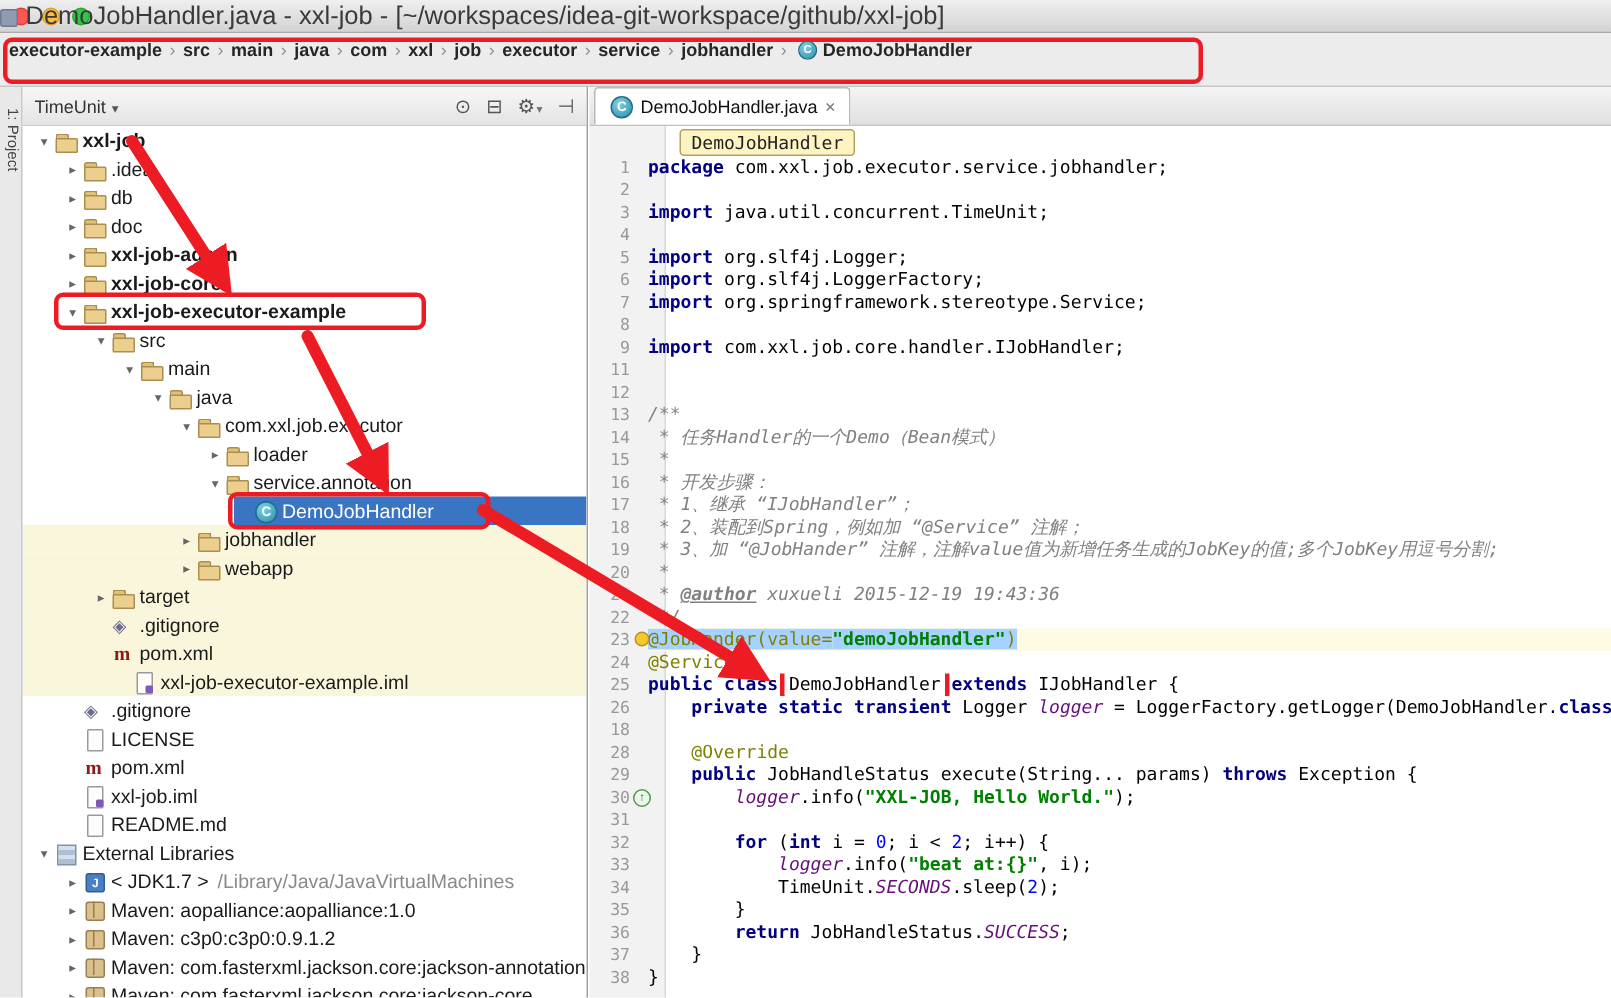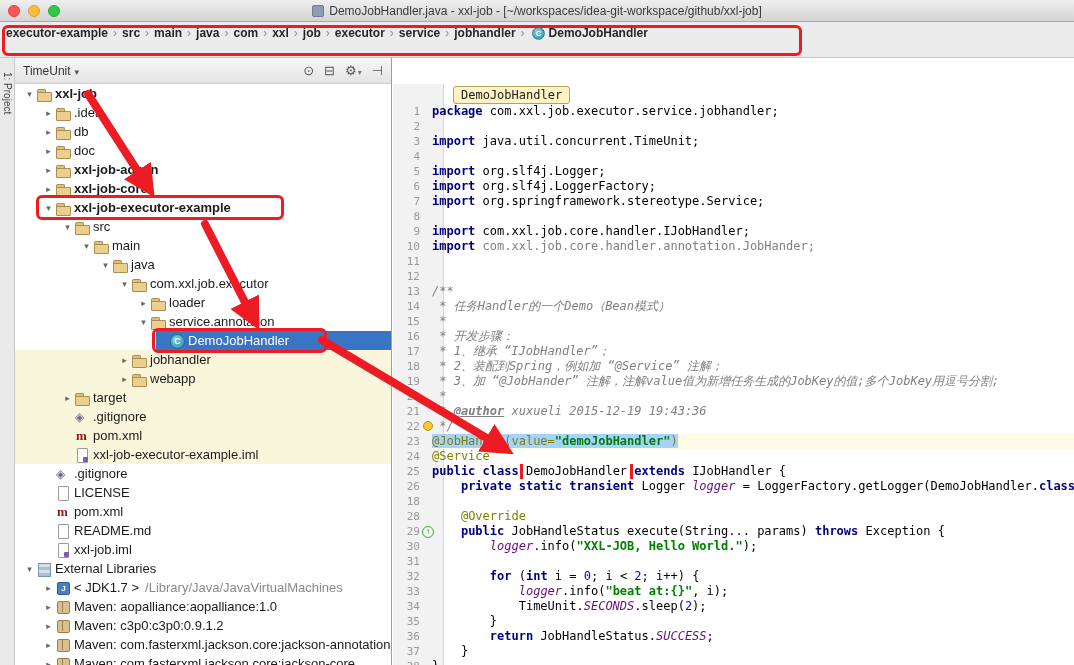--- a/index.html
+++ b/index.html
@@ -5,21 +5,21 @@
   *{box-sizing:border-box;margin:0;padding:0}
   html,body{width:1074px;height:665px}
   body{position:relative;overflow:hidden;background:#fff;font-family:"Liberation Sans",sans-serif;-webkit-font-smoothing:antialiased}
 
   
   .titlebar{position:absolute;left:0;top:0;width:100%;height:22px;background:linear-gradient(#efefef,#d3d3d3);border-bottom:1px solid #a9a9a9;display:flex;align-items:center;z-index:10}
   .tl{width:12px;height:12px;border-radius:50%;margin-left:8px;flex:none}
   .t-red{background:#fc5753;border:1px solid #df3e38}
   .t-yellow{background:#fdbc40;border:1px solid #de9f34}
   .t-green{background:#33c748;border:1px solid #27aa35}
-  .title-wrap{position:absolute;left:0;right:0;text-align:center;font-size:12px;color:#3a3a3a;white-space:nowrap}
+  .title-wrap{position:absolute;left:0;right:0;font-size:17px;color:#3a3a3a;white-space:nowrap}
   .title-ic{display:inline-block;width:12px;height:12px;background:#8f9bb3;border:1px solid #6f7b93;border-radius:2px;vertical-align:-2px;margin-right:5px}
 
   
   .navbar{position:absolute;left:0;top:22px;width:100%;height:36px;background:#ececec;border-bottom:1px solid #c6c6c6;display:flex;align-items:center;padding:0 8px 14px 4px;z-index:10}
   .crumbs{display:flex;align-items:center;font-size:12px;font-weight:bold;color:#262626;white-space:nowrap;overflow:hidden}
   .crumb{padding:1px 2px;display:flex;align-items:center;gap:3px}
   .csep{color:#8e8e8e;font-weight:normal;margin:0 3px;font-size:12px}
   .toolbar{margin-left:auto;display:flex;align-items:center;gap:11px;flex:none;padding-right:4px}
   .tc-chip{display:flex;align-items:center;gap:5px;background:linear-gradient(#ffffff,#e7e7e7);border:1px solid #a8a8a8;border-radius:4px;padding:2px 7px;font-size:12px;color:#222}
   .caret::after{content:"▾";font-size:9px;color:#555}
@@ -314,21 +314,21 @@
           <span class="lbl">.gitignore</span>
         </span>
       </div>
       <div class="row cream" style="padding-left: 46px;">
         <span class="rc">
           <span class="tw"></span>
           <span class="ic ic-m"></span>
           <span class="lbl">pom.xml</span>
         </span>
       </div>
-      <div class="row cream" style="padding-left: 46px;">
+      <div class="row cream" style="padding-left: 60px;">
         <span class="rc">
           <span class="tw"></span>
           <span class="ic ic-iml"></span>
           <span class="lbl">xxl-job-executor-example.iml</span>
         </span>
       </div>
       <div class="row" style="padding-left: 27px;">
         <span class="rc">
           <span class="tw"></span>
           <span class="ic ic-git"></span>
@@ -345,29 +345,29 @@
       <div class="row" style="padding-left: 27px;">
         <span class="rc">
           <span class="tw"></span>
           <span class="ic ic-m"></span>
           <span class="lbl">pom.xml</span>
         </span>
       </div>
       <div class="row" style="padding-left: 27px;">
         <span class="rc">
           <span class="tw"></span>
+          <span class="ic ic-iml"></span>
+          <span class="lbl">xxl-job.iml</span>
+        </span>
+      </div>
+      <div class="row" style="padding-left: 27px;">
+        <span class="rc">
+          <span class="tw"></span>
           <span class="ic ic-file"></span>
           <span class="lbl">README.md</span>
-        </span>
-      </div>
-      <div class="row" style="padding-left: 27px;">
-        <span class="rc">
-          <span class="tw"></span>
-          <span class="ic ic-iml"></span>
-          <span class="lbl">xxl-job.iml</span>
         </span>
       </div>
       <div class="row" style="padding-left: 8px;">
         <span class="rc">
           <span class="tw">▾</span>
           <span class="ic ic-lib"></span>
           <span class="lbl">External Libraries</span>
         </span>
       </div>
       <div class="row" style="padding-left: 27px;">
@@ -403,33 +403,39 @@
         <span class="rc">
           <span class="tw">▸</span>
           <span class="ic ic-jar"></span>
           <span class="lbl">Maven: com.fasterxml.jackson.core:jackson-core</span>
         </span>
       </div>
     </div>
 </div>
 
 <div id="editor" class="editor">
+  <div class="tabbar">
+    <div class="tab">
+      <span class="ic ic-class"></span>
+      <span>DemoJobHandler.java</span>
+      <span class="tab-close"></span>
+    </div>
+  </div>
   <div class="gutterbg"></div>
   <div class="chip">DemoJobHandler</div>
   <div id="lines" class="lines">
       <div class="line"><span class="ln">1</span><span class="codeseg"><span class="sg-k">package</span><span class="sg-p"> com.xxl.job.executor.service.jobhandler;</span></span></div>
       <div class="line"><span class="ln">2</span><span class="codeseg"></span></div>
       <div class="line"><span class="ln">3</span><span class="codeseg"><span class="sg-k">import</span><span class="sg-p"> java.util.concurrent.TimeUnit;</span></span></div>
       <div class="line"><span class="ln">4</span><span class="codeseg"></span></div>
       <div class="line"><span class="ln">5</span><span class="codeseg"><span class="sg-k">import</span><span class="sg-p"> org.slf4j.Logger;</span></span></div>
       <div class="line"><span class="ln">6</span><span class="codeseg"><span class="sg-k">import</span><span class="sg-p"> org.slf4j.LoggerFactory;</span></span></div>
       <div class="line"><span class="ln">7</span><span class="codeseg"><span class="sg-k">import</span><span class="sg-p"> org.springframework.stereotype.Service;</span></span></div>
       <div class="line"><span class="ln">8</span><span class="codeseg"></span></div>
       <div class="line"><span class="ln">9</span><span class="codeseg"><span class="sg-k">import</span><span class="sg-p"> com.xxl.job.core.handler.IJobHandler;</span></span></div>
-      <div class="line"><span class="ln">10</span><span class="codeseg"><span class="sg-k">import</span><span class="sg-g"> com.xxl.job.core.handler.annotation.JobHander;</span></span></div>
       <div class="line"><span class="ln">11</span><span class="codeseg"></span></div>
       <div class="line"><span class="ln">12</span><span class="codeseg"></span></div>
       <div class="line"><span class="ln">13</span><span class="codeseg"><span class="sg-c">/**</span></span></div>
       <div class="line"><span class="ln">14</span><span class="codeseg"><span class="sg-c"> * 任务Handler的一个Demo（Bean模式）</span></span></div>
       <div class="line"><span class="ln">15</span><span class="codeseg"><span class="sg-c"> *</span></span></div>
       <div class="line"><span class="ln">16</span><span class="codeseg"><span class="sg-c"> * 开发步骤：</span></span></div>
       <div class="line"><span class="ln">17</span><span class="codeseg"><span class="sg-c"> * 1、继承 “IJobHandler”；</span></span></div>
       <div class="line"><span class="ln">18</span><span class="codeseg"><span class="sg-c"> * 2、装配到Spring，例如加 “@Service” 注解；</span></span></div>
       <div class="line"><span class="ln">19</span><span class="codeseg"><span class="sg-c"> * 3、加 “@JobHander” 注解，注解value值为新增任务生成的JobKey的值;多个JobKey用逗号分割;</span></span></div>
       <div class="line"><span class="ln">20</span><span class="codeseg"><span class="sg-c"> *</span></span></div>

